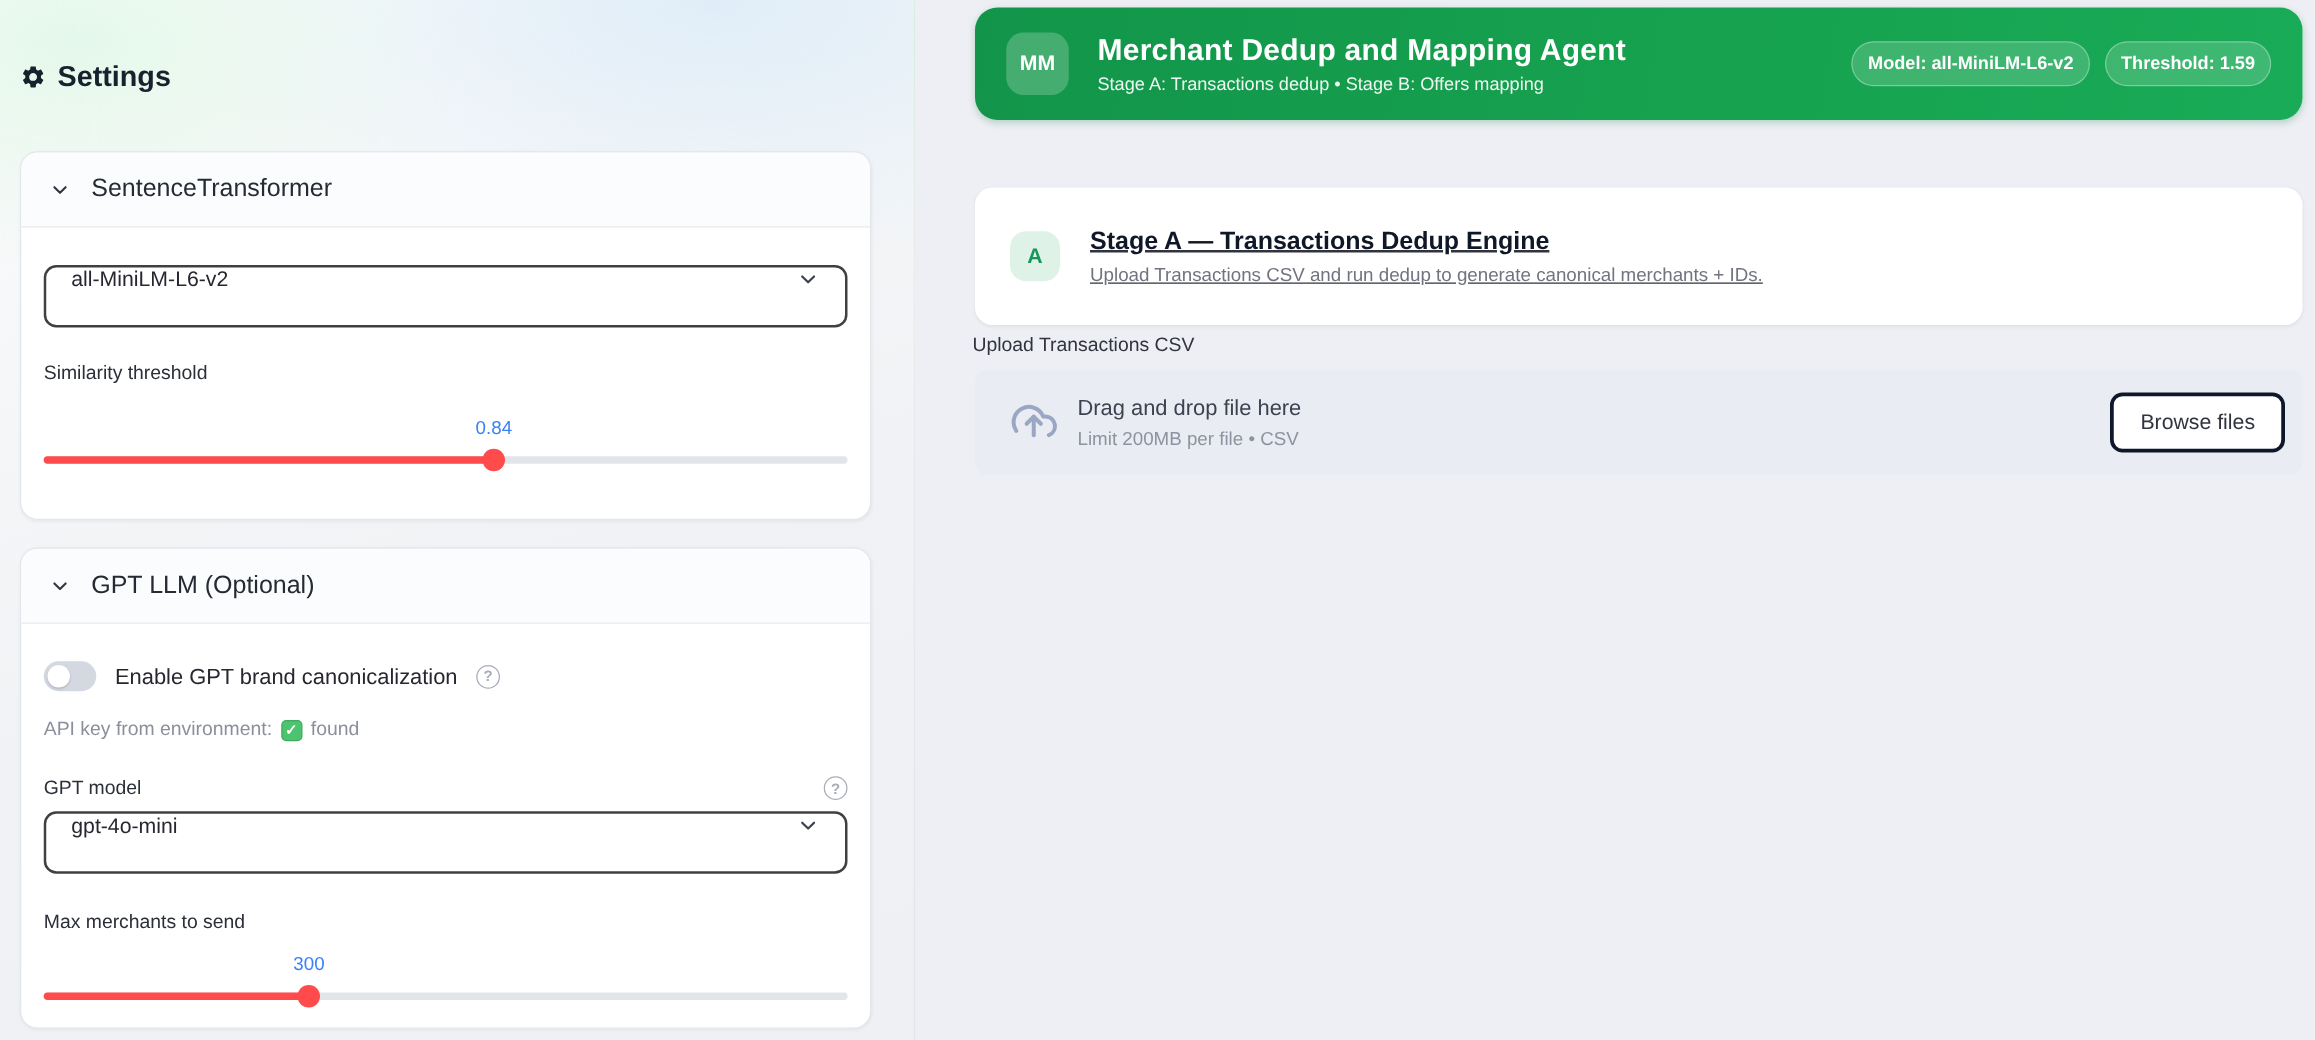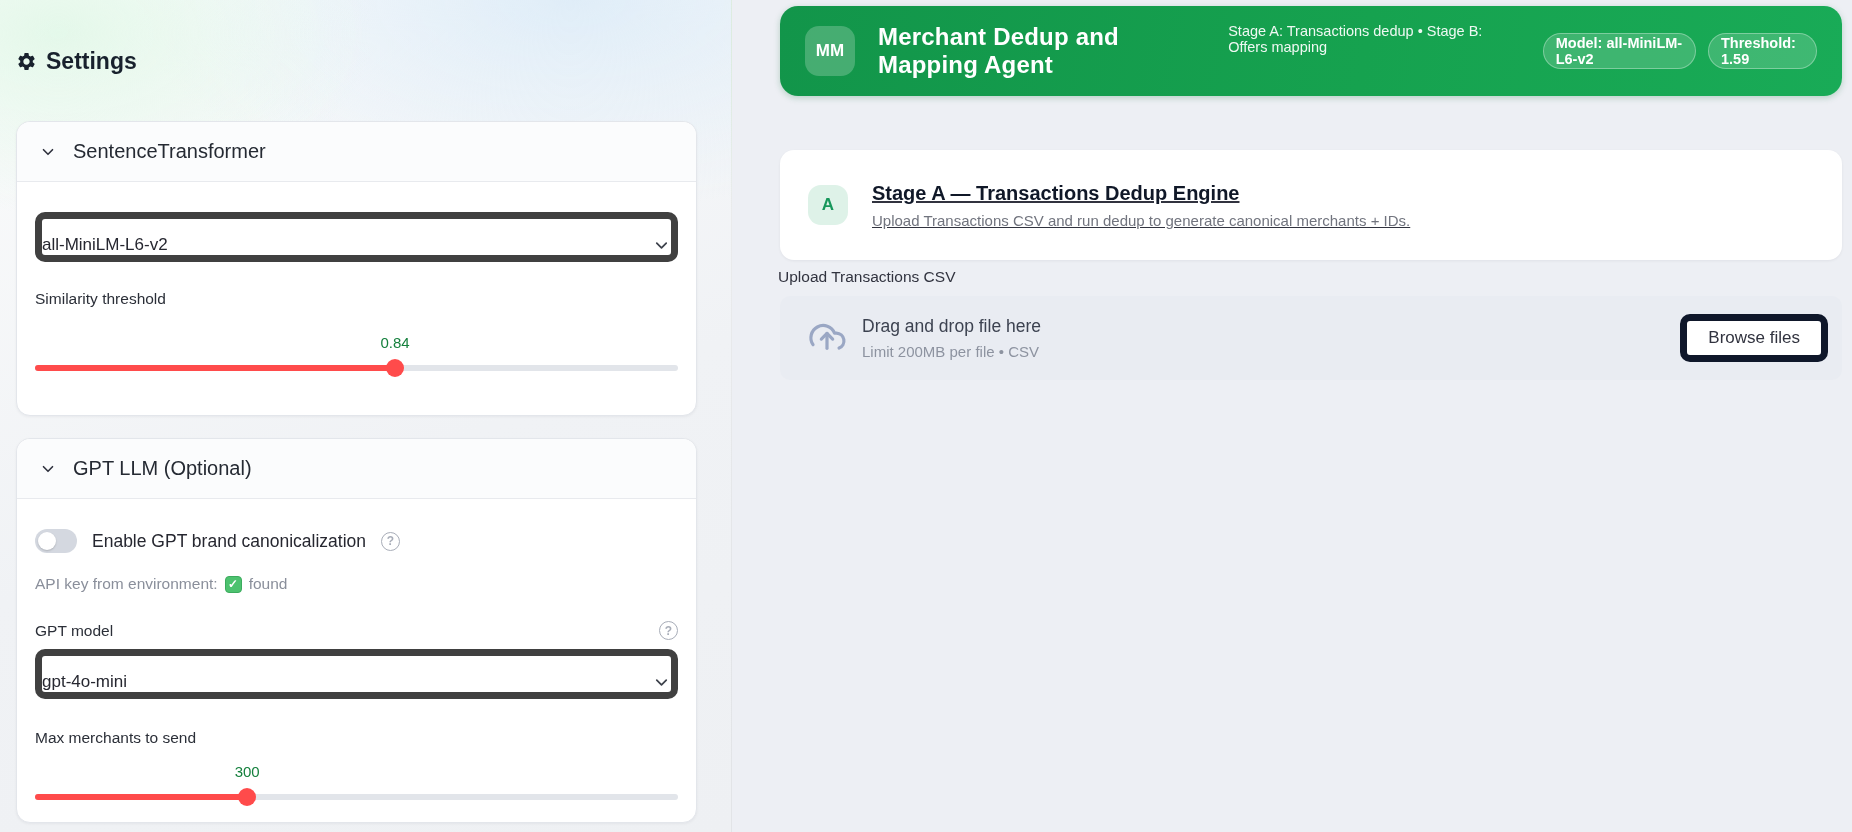--- a/index.html
+++ b/index.html
@@ -21,27 +21,27 @@
   .card { position:absolute; left:16px; width:681px; background:#fff;
     border:1px solid #e3e6eb; border-radius:14px;
     box-shadow:0 1px 3px rgba(16,24,40,.05); overflow:hidden; }
   .card1 { top:121px; height:295px; }
   .card2 { top:438px; height:385px; }
   .exp-header { height:60px; display:flex; align-items:center; gap:16px; padding:0 22px;
     background:#fbfcfd; border-bottom:1px solid #e8eaee; font-size:20px; color:#252a33; cursor:pointer; }
   .card-body { padding:30px 18px 0 18px; }
 
   .field-label { font-size:15.5px; color:#2b2f38; margin-bottom:9px; display:flex; align-items:center; }
-  .selectbox { height:50px; border:7px solid #404040; border-radius:10px; background:#fff;
-    display:flex; align-items:flex-end; padding:0 0; font-size:17px; color:#262730; cursor:pointer; }
+  .selectbox { height:50px; border:2px solid #404040; border-radius:10px; background:#fff;
+    display:flex; align-items:flex-start; padding:0 20px; font-size:17px; color:#262730; cursor:pointer; }
   .selectbox .grow { flex:1; }
 
   .slider-wrap { position:relative; margin-top:26px; height:56px; }
   .slider-value { position:absolute; top:0; transform:translateX(-50%);
-    font-size:15px; color:#15803d; }
+    font-size:15px; color:#3b82f6; }
   .slider-track { position:absolute; left:0; right:0; top:31px; height:6px;
     background:#e2e5ea; border-radius:3px; }
   .slider-fill { position:absolute; left:0; top:0; height:6px; background:#ff4b4b; border-radius:3px; }
   .slider-thumb { position:absolute; top:34px; width:18px; height:18px; border-radius:50%;
     background:#ff4b4b; transform:translate(-50%,-50%); cursor:pointer; }
 
   .toggle-row { display:flex; align-items:center; gap:15px; margin-bottom:22px; }
   .toggle { width:42px; height:24px; border-radius:12px; background:#d4d8e0; position:relative; cursor:pointer; flex:0 0 auto; }
   .toggle-knob { position:absolute; left:3px; top:3px; width:18px; height:18px; border-radius:50%;
     background:#fff; box-shadow:0 1px 2px rgba(0,0,0,.18); }
@@ -58,21 +58,21 @@
 
   
   .main { position:absolute; left:732px; top:0; width:1120px; height:832px; }
 
   .banner { position:absolute; left:48px; top:6px; width:1062px; height:90px;
     border-radius:18px; background:linear-gradient(100deg,#12954a 0%, #16a24f 55%, #19ab57 100%);
     display:flex; align-items:center; padding:0 25px; gap:23px;
     box-shadow:0 2px 6px rgba(18,120,60,.25); }
   .banner-avatar { width:50px; height:50px; border-radius:14px; background:rgba(255,255,255,.22);
     color:#fff; font-weight:bold; font-size:17px; display:flex; align-items:center; justify-content:center; flex:0 0 auto; }
-  .banner-text { display:flex; flex-direction:row; gap:5px; }
+  .banner-text { display:flex; flex-direction:column; gap:5px; }
   .banner-title { font-size:24px; font-weight:bold; color:#fff; letter-spacing:.2px; }
   .banner-subtitle { font-size:14.5px; color:rgba(255,255,255,.93); }
   .banner-pills { margin-left:auto; display:flex; gap:12px; }
   .pill { height:36px; padding:0 12px; border-radius:999px; background:rgba(255,255,255,.17);
     border:1.5px solid rgba(255,255,255,.32); color:#fff; font-size:14.5px; font-weight:bold;
     display:flex; align-items:center; cursor:default; }
 
   .stage-card { position:absolute; left:48px; top:150px; width:1062px; height:110px;
     background:#fff; border-radius:14px; box-shadow:0 1px 3px rgba(16,24,40,.06);
     display:flex; align-items:center; padding:0 28px; gap:24px; }
@@ -82,21 +82,21 @@
   .stage-title { font-size:20px; font-weight:bold; color:#101828; }
   .stage-subtitle { font-size:15px; color:#71747e; }
 
   .upload-label { position:absolute; left:46px; top:268px; font-size:15.5px; color:#31333f; }
   .dropzone { position:absolute; left:48px; top:296px; width:1062px; height:84px;
     background:#e9ecf2; border-radius:10px; display:flex; align-items:center; padding:0 14px 0 24px; gap:12px; }
   .drop-text { display:flex; flex-direction:column; gap:6px; }
   .drop-title { font-size:17.5px; color:#3c4250; }
   .drop-hint { font-size:15px; color:#8d93a0; }
   .browse-btn { margin-left:auto; height:48px; padding:0 21px; background:#fff;
-    border:7px solid #0f172a; border-radius:10px; font-size:17px; color:#31333f;
+    border:3px solid #0f172a; border-radius:10px; font-size:17px; color:#31333f;
     font-family:"Liberation Sans", sans-serif; cursor:pointer; }
 </style>
 </head>
 <body>
 
 <div class="sidebar">
 
   <div class="settings-header">
     <span>
       <svg width="21" height="21" viewBox="0 0 24 24" fill="#18212d">

